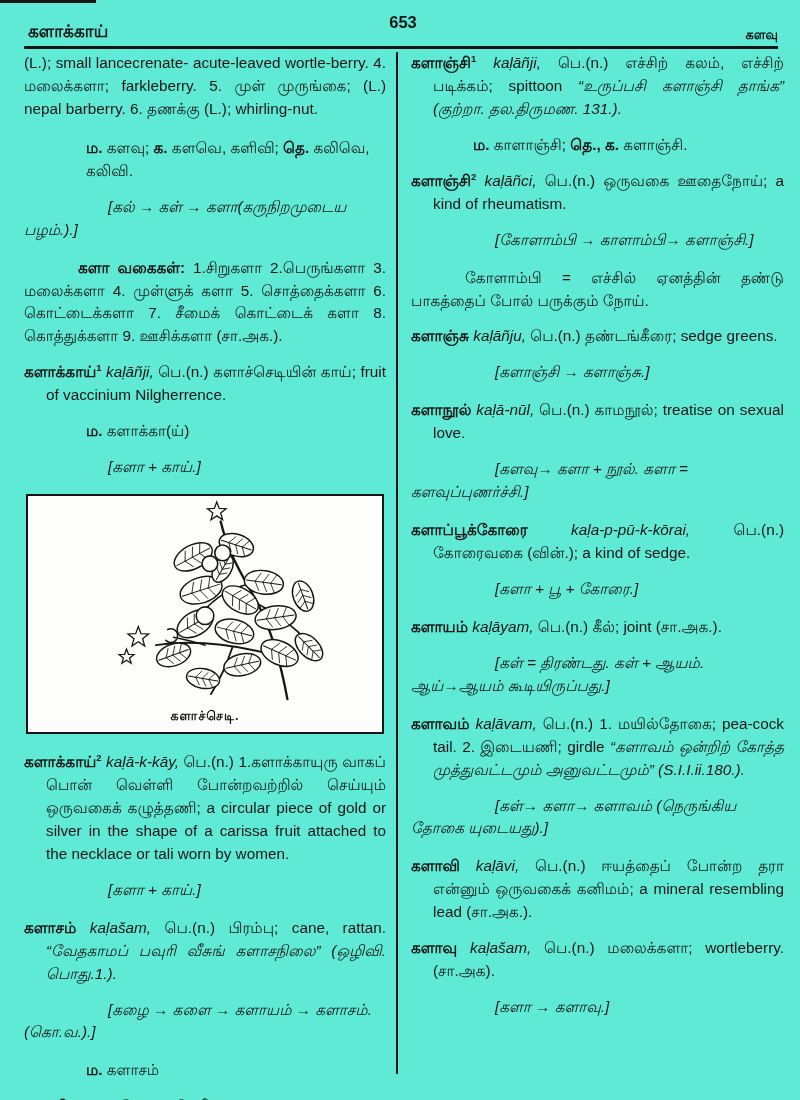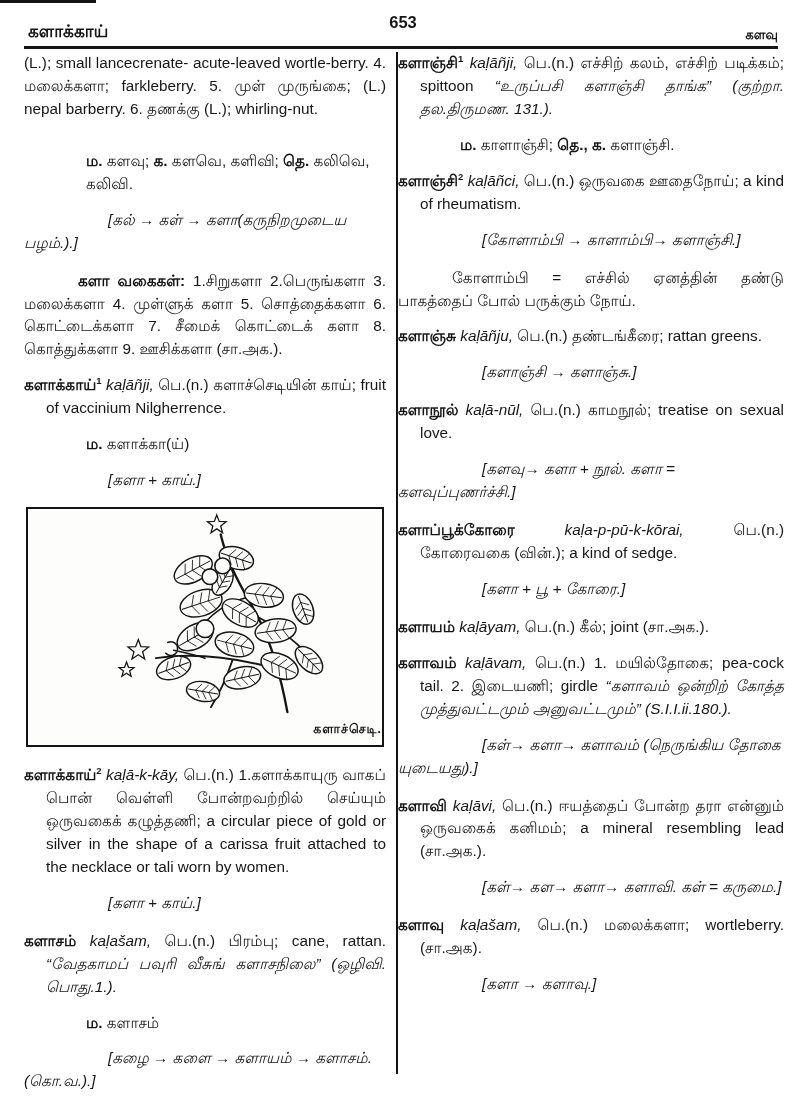--- a/index.html
+++ b/index.html
@@ -1,48 +1,48 @@
 <!DOCTYPE html>
 <html><head>
 <meta charset="utf-8">
 <style>
   html,body{margin:0;padding:0;background:#e9e8e4;}
   .page{
-    position:relative;width:800px;height:1100px;background:#ffffff;
+    position:relative;width:800px;height:1100px;background:#5eead4;
     overflow:hidden;color:#161616;
     font-family:"Liberation Sans","DejaVu Sans",sans-serif;
     font-size:15.3px;line-height:1.5;
   }
   .scan-artifact{position:absolute;top:0;left:0;width:96px;height:3px;background:#141414;}
   .header{position:absolute;top:12px;left:28px;right:22px;height:32px;}
   .hw-left{position:absolute;left:0;bottom:0;font-weight:bold;font-size:17px;}
   .hw-right{position:absolute;right:0;bottom:0;font-weight:bold;font-size:13px;margin-top:32px;}
   .page-num{position:absolute;left:0;right:0;top:-2px;text-align:center;font-weight:bold;font-size:16.5px;}
   .rule{position:absolute;top:46px;left:24px;width:754px;height:2.5px;background:#141414;}
   .columns{position:absolute;top:52px;left:24px;width:760px;height:1026px;display:flex;}
   .col{box-sizing:border-box;}
   .col-left{width:372px;padding-right:10px;}
   .divider{width:2px;background:#141414;height:1022px;}
-  .col-right{flex:1;padding-left:0;}
+  .col-right{flex:1;padding-left:13px;}
   .blk{margin:0 0 13px 0;}
-  .blk-cont{text-align:justify;margin-bottom:29px;}
+  .blk-cont{text-align:justify;margin-bottom:16px;}
   .blk-entry{text-align:justify;padding-left:22px;text-indent:-22px;}
   .blk-variant{padding-left:62px;}
   .blk-etym{text-indent:84px;font-style:italic;margin-bottom:15px;}
   .blk-note{text-indent:54px;text-align:justify;}
   .seg-b{font-weight:bold;}
   .seg-i{font-style:italic;}
   sup.seg-sup{font-weight:bold;font-size:0.62em;line-height:0;}
   .figure-box{
     position:relative;margin:4px 2px 17px 2px;height:236px;
     border:2.5px solid #141414;background:#fdfdfb;
   }
   .figure-box svg{position:absolute;top:2px;left:0;width:100%;height:206px;}
   .figure-caption{
-    position:absolute;bottom:6px;left:0;right:0;text-align:right;
+    position:absolute;bottom:6px;left:0;right:0;text-align:center;
     font-size:12.5px;font-weight:bold;letter-spacing:1px;
   }
 </style>
 </head>
 <body>
 
 <div class="page">
   <div class="scan-artifact"></div>
 
   <div class="header">
@@ -181,40 +181,40 @@
               <polygon points="190.0,4.0 192.5,10.6 199.5,10.9 194.0,15.3 195.9,22.1 190.0,18.2 184.1,22.1 186.0,15.3 180.5,10.9 187.5,10.6" fill="#fdfdfb" stroke-width="1.3"></polygon>
               <polygon points="110.0,131.0 112.7,138.3 120.5,138.6 114.4,143.4 116.5,150.9 110.0,146.6 103.5,150.9 105.6,143.4 99.5,138.6 107.3,138.3" fill="#fdfdfb" stroke-width="1.3"></polygon>
               <polygon points="98.0,154.0 100.0,159.3 105.6,159.5 101.2,163.0 102.7,168.5 98.0,165.4 93.3,168.5 94.8,163.0 90.4,159.5 96.0,159.3" fill="#fdfdfb" stroke-width="1.3"></polygon>
             </g>
       </svg>
       <div class="figure-caption">களாச்செடி.</div>
     </div>
   <div class="blk blk-entry"><span class="seg-b">களாக்காய்</span><sup class="seg-sup">2</sup><span class="seg-i"> kaḷā-k-kāy,</span><span class="seg-n"> பெ.(n.) 1.களாக்காயுரு வாகப் பொன் வெள்ளி போன்றவற்றில் செய்யும் ஒருவகைக் கழுத்தணி; a circular piece of gold or silver in the shape of a carissa fruit attached to the necklace or tali worn by women.</span></div>
         <div class="blk blk-etym"><span class="seg-n">[களா + காய்.]</span></div>
         <div class="blk blk-entry"><span class="seg-b">களாசம்</span><span class="seg-i"> kaḷašam,</span><span class="seg-n"> பெ.(n.) பிரம்பு; cane, rattan. </span><span class="seg-i">“வேதகாமப் பவுரி வீசுங் களாசநிலை” (ஒழிவி. பொது.1.).</span></div>
+        <div class="blk blk-etym"><span class="seg-n">[கழை → களை → களாயம் → களாசம். (கொ.வ.).]</span></div>
         <div class="blk blk-variant"><span class="seg-b">ம.</span><span class="seg-n"> களாசம்</span></div>
-        <div class="blk blk-etym"><span class="seg-n">[கழை → களை → களாயம் → களாசம். (கொ.வ.).]</span></div>
         <div class="blk blk-entry"><span class="seg-b">களாசி</span><span class="seg-i"> kaḷāśi,</span><span class="seg-n"> பெ.(n.) சிறுகீரை; greens</span></div>
       </div>
     <div class="divider"></div>
     <div class="col col-right" id="col-right">
         <div class="blk blk-entry"><span class="seg-b">களாஞ்சி</span><sup class="seg-sup">1</sup><span class="seg-i"> kaḷāñji,</span><span class="seg-n"> பெ.(n.) எச்சிற் கலம், எச்சிற் படிக்கம்; spittoon </span><span class="seg-i">“உருப்பசி களாஞ்சி தாங்க” (குற்றா. தல.திருமண. 131.).</span></div>
         <div class="blk blk-variant"><span class="seg-b">ம.</span><span class="seg-n"> காளாஞ்சி; </span><span class="seg-b">தெ., க.</span><span class="seg-n"> களாஞ்சி.</span></div>
         <div class="blk blk-entry"><span class="seg-b">களாஞ்சி</span><sup class="seg-sup">2</sup><span class="seg-i"> kaḷāñci,</span><span class="seg-n"> பெ.(n.) ஒருவகை ஊதைநோய்; a kind of rheumatism.</span></div>
         <div class="blk blk-etym"><span class="seg-n">[கோளாம்பி → காளாம்பி→ களாஞ்சி.]</span></div>
         <div class="blk blk-note"><span class="seg-n">கோளாம்பி = எச்சில் ஏனத்தின் தண்டு பாகத்தைப் போல் பருக்கும் நோய்.</span></div>
-        <div class="blk blk-entry"><span class="seg-b">களாஞ்சு</span><span class="seg-i"> kaḷāñju,</span><span class="seg-n"> பெ.(n.) தண்டங்கீரை; rattan greens.</span></div>
+        <div class="blk blk-entry"><span class="seg-b">களாஞ்சு</span><span class="seg-i"> kaḷāñju,</span><span class="seg-n"> பெ.(n.) தண்டங்கீரை; sedge greens.</span></div>
         <div class="blk blk-etym"><span class="seg-n">[களாஞ்சி → களாஞ்சு.]</span></div>
         <div class="blk blk-entry"><span class="seg-b">களாநூல்</span><span class="seg-i"> kaḷā-nūl,</span><span class="seg-n"> பெ.(n.) காமநூல்; treatise on sexual love.</span></div>
         <div class="blk blk-etym"><span class="seg-n">[களவு→  களா + நூல். களா = களவுப்புணர்ச்சி.]</span></div>
         <div class="blk blk-entry"><span class="seg-b">களாப்பூக்கோரை</span><span class="seg-i"> kaḷa-p-pū-k-kōrai,</span><span class="seg-n"> பெ.(n.) கோரைவகை (வின்.); a kind of sedge.</span></div>
         <div class="blk blk-etym"><span class="seg-n">[களா + பூ + கோரை.]</span></div>
         <div class="blk blk-entry"><span class="seg-b">களாயம்</span><span class="seg-i"> kaḷāyam,</span><span class="seg-n"> பெ.(n.) கீல்; joint (சா.அக.).</span></div>
+        <div class="blk blk-etym"><span class="seg-n">[கள் = திரண்டது. கள் + ஆயம். ஆய்→ஆயம் கூடியிருப்பது.]</span></div>
         <div class="blk blk-entry"><span class="seg-b">களாவம்</span><span class="seg-i"> kaḷāvam,</span><span class="seg-n"> பெ.(n.) 1. மயில்தோகை; pea-cock tail. 2. இடையணி; girdle </span><span class="seg-i">“களாவம் ஒன்றிற் கோத்த முத்துவட்டமும் அனுவட்டமும்” (S.I.I.ii.180.).</span></div>
         <div class="blk blk-etym"><span class="seg-n">[கள்→ களா→  களாவம் (நெருங்கிய தோகை யுடையது).]</span></div>
         <div class="blk blk-entry"><span class="seg-b">களாவி</span><span class="seg-i"> kaḷāvi,</span><span class="seg-n"> பெ.(n.) ஈயத்தைப் போன்ற தரா என்னும் ஒருவகைக் கனிமம்; a mineral resembling lead (சா.அக.).</span></div>
-        <div class="blk blk-etym"><span class="seg-n">[கள்→ கள→ களா→ களாவி. கள் = கருமை.]</span></div>
         <div class="blk blk-entry"><span class="seg-b">களாவு</span><span class="seg-i"> kaḷašam,</span><span class="seg-n"> பெ.(n.) மலைக்களா; wortleberry. (சா.அக).</span></div>
         <div class="blk blk-etym"><span class="seg-n">[களா → களாவு.]</span></div>
       </div>
   </div>
 
 </div>
 
 </body></html>

